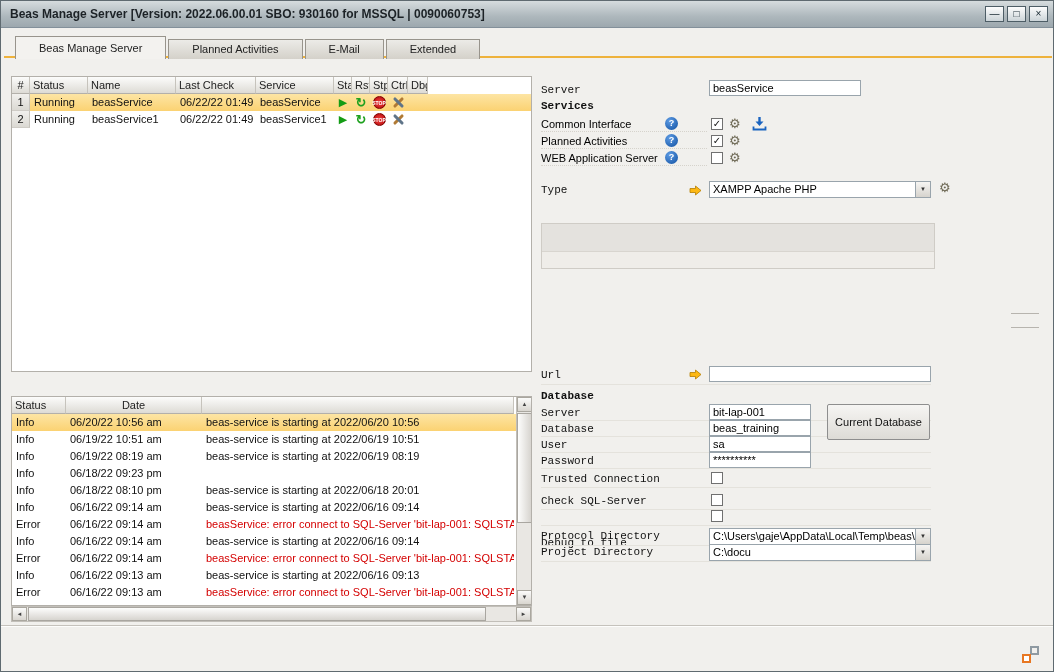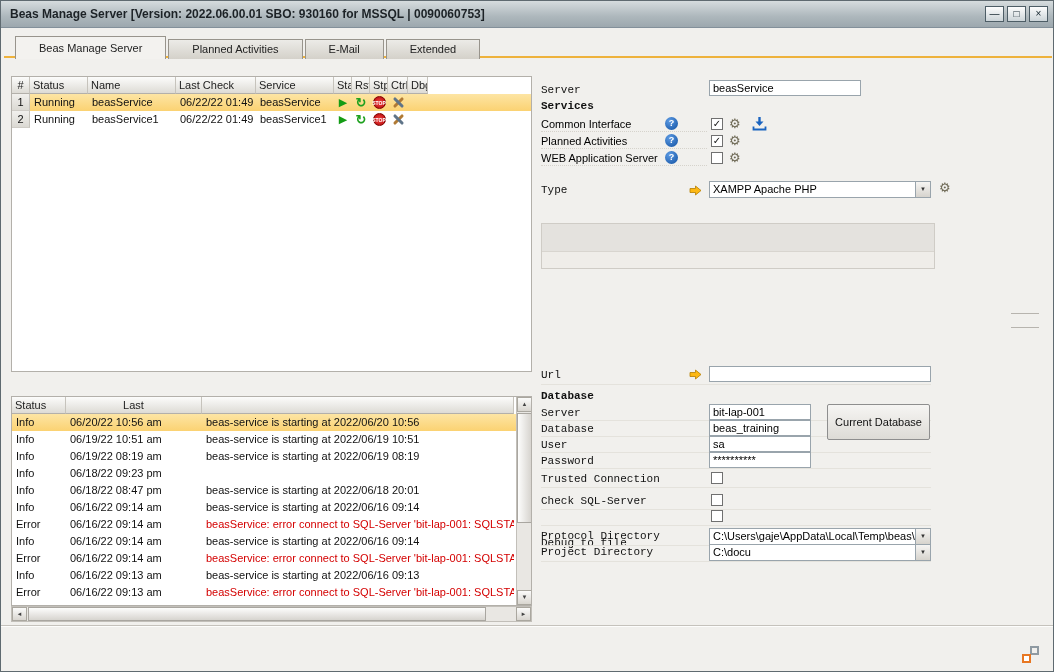--- a/index.html
+++ b/index.html
@@ -178,21 +178,21 @@
           </div>
           <div class="g-cell icon-cell" style="width: 20px;"></div>
         </div>
       </div>
   </div>
 
   <div class="grid" style="left:10px;top:395px;width:521px;height:210px;">
     <div style="position:absolute;left:0;top:0;width:505px;height:100%;">
       <div class="grid-header">
           <div class="gh-cell" style="width: 54px;">Status</div>
-          <div class="gh-cell center" style="width: 136px;">Last</div>
+          <div class="gh-cell center" style="width: 136px;">Date</div>
           <div class="gh-cell" style="width: 312px;"></div>
         </div>
       <div>
           <div class="grid-row selected">
             <div class="g-cell" style="width: 54px;">Info</div>
             <div class="g-cell" style="width: 136px;">06/20/22 10:56 am</div>
             <div class="g-cell" style="width: 312px;">beas-service is starting at 2022/06/20 10:56</div>
           </div>
           <div class="grid-row">
             <div class="g-cell" style="width: 54px;">Info</div>
@@ -203,21 +203,21 @@
             <div class="g-cell" style="width: 54px;">Info</div>
             <div class="g-cell" style="width: 136px;">06/19/22 08:19 am</div>
             <div class="g-cell" style="width: 312px;">beas-service is starting at 2022/06/19 08:19</div>
           </div>
           <div class="grid-row">
             <div class="g-cell" style="width: 54px;">Info</div>
             <div class="g-cell" style="width: 136px;">06/18/22 09:23 pm</div>
           </div>
           <div class="grid-row">
             <div class="g-cell" style="width: 54px;">Info</div>
-            <div class="g-cell" style="width: 136px;">06/18/22 08:47 pm</div>
+            <div class="g-cell" style="width: 136px;">06/18/22 08:10 pm</div>
             <div class="g-cell" style="width: 312px;">beas-service is starting at 2022/06/18 20:01</div>
           </div>
           <div class="grid-row">
             <div class="g-cell" style="width: 54px;">Info</div>
             <div class="g-cell" style="width: 136px;">06/16/22 09:14 am</div>
             <div class="g-cell" style="width: 312px;">beas-service is starting at 2022/06/16 09:14</div>
           </div>
           <div class="grid-row">
             <div class="g-cell" style="width: 54px;">Error</div>
             <div class="g-cell" style="width: 136px;">06/16/22 09:14 am</div>

